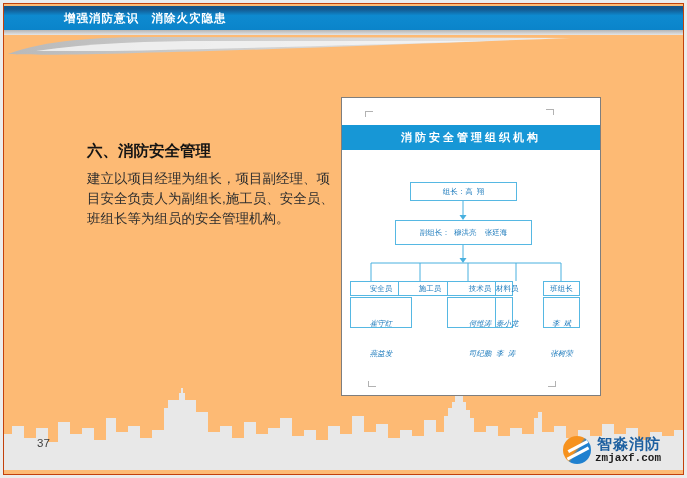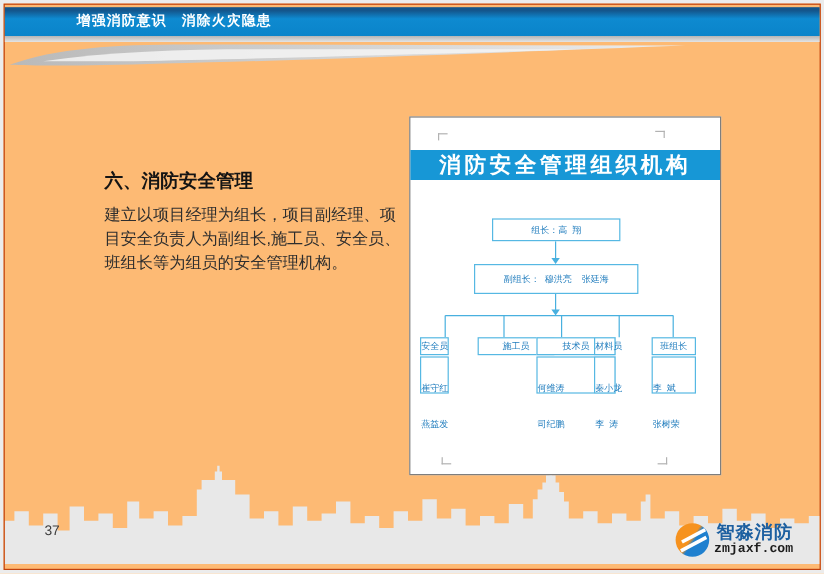--- a/index.html
+++ b/index.html
@@ -18,35 +18,35 @@
     background:linear-gradient(180deg,#b5b5b5,#e4e4e4);}
   .swoosh{position:absolute;top:32px;left:2px;}
   
   .content{position:absolute;left:83px;top:137px;width:248px;color:#2e2e2e;}
   .content h1{margin:0 0 7px 0;font-size:15.5px;color:#141414;}
   .content p{margin:0;font-size:13.5px;line-height:20px;}
   
   .panel{position:absolute;left:337px;top:93px;width:258px;height:297px;
     background:#fff;border:1px solid #7e7e7e;}
   .panel-title{position:absolute;top:27px;left:0;right:0;height:25px;background:#1797d6;
-    color:#fff;font-weight:bold;font-size:18px;text-align:center;line-height:25px;letter-spacing:3px;}
+    color:#fff;font-weight:bold;font-size:11px;text-align:center;line-height:25px;letter-spacing:3px;}
   .mark{position:absolute;width:7px;height:5px;}
   .mark.tl{left:23px;top:13px;border-left:1px solid #b2b2b2;border-top:1px solid #b2b2b2;}
   .mark.tr{left:204px;top:11px;border-right:1px solid #b2b2b2;border-top:1px solid #b2b2b2;}
   .mark.bl{left:26px;top:283px;border-left:1px solid #b2b2b2;border-bottom:1px solid #b2b2b2;}
   .mark.br{left:206px;top:283px;border-right:1px solid #b2b2b2;border-bottom:1px solid #b2b2b2;}
   .obox{position:absolute;border:1px solid #56b8e3;background:#fff;color:#1f7cbd;
     font-size:7.5px;text-align:center;white-space:pre;}
   .leader{left:68px;top:84px;width:105px;height:17px;line-height:17px;}
   .deputy{left:53px;top:122px;width:135px;height:23px;line-height:23px;}
   .ocol{position:absolute;top:183px;}
   .role{border:1px solid #56b8e3;background:#fff;color:#1f7cbd;font-size:7.5px;
     text-align:center;height:13px;line-height:13px;white-space:pre;}
   .members{border:1px solid #56b8e3;background:#fff;color:#1f7cbd;font-size:7.5px;
-    text-align:left;margin-top:1px;height:27px;padding-top:2px;white-space:pre;}
+    text-align:center;margin-top:1px;height:27px;padding-top:2px;white-space:pre;font-style:italic;}
   .members div{line-height:12px;}
   .connectors{position:absolute;inset:0;pointer-events:none;}
   
   .skyline{position:absolute;left:0;right:0;bottom:4px;height:82px;}
   
   .pagenum{position:absolute;left:33px;top:433px;font-size:11.5px;color:#3d3d3d;z-index:5;}
   .logo{position:absolute;right:22px;top:432px;display:flex;align-items:center;z-index:5;text-align:right;}
   .logo-icon{position:relative;width:28px;height:28px;border-radius:50%;overflow:hidden;
     background:linear-gradient(125deg,#f6921e 46%,#1f80cf 54%);flex:0 0 auto;}
   .logo-icon .slash1{position:absolute;left:4px;top:9px;width:22px;height:3px;background:#fff;
@@ -108,21 +108,21 @@
         </g>
         <g fill="#48b0df">
           <polygon points="117.5,117 124.5,117 121,122"></polygon>
           <polygon points="117.5,160 124.5,160 121,165"></polygon>
         </g>
       </svg>
 
       <div class="obox leader">组长：高  翔</div>
       <div class="obox deputy">副组长：  穆洪亮    张廷海</div>
 
-      <div class="ocol" style="left:8px;width:24px;">
+      <div class="ocol" style="left:8px;width:62px;">
         <div class="role">安全员</div>
         <div class="members">
           <div>崔守红</div>
           <div>燕益发</div>
         </div>
       </div>
       <div class="ocol" style="left:56px;width:64px;">
         <div class="role">施工员</div>
       </div>
       <div class="ocol" style="left:105px;width:66px;">

